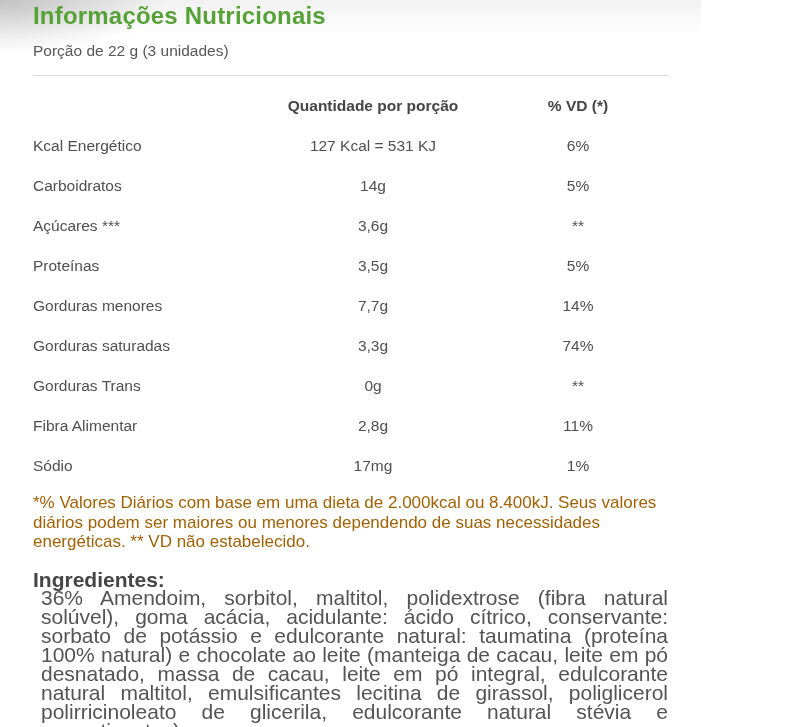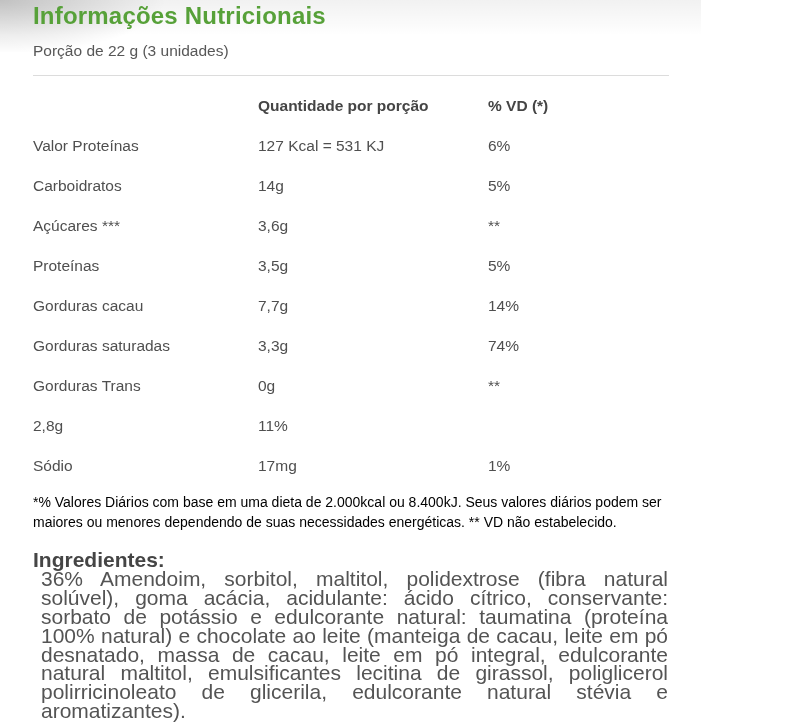--- a/index.html
+++ b/index.html
@@ -44,27 +44,27 @@
     height: 0;
   }
   .nutrition-table { margin: 10px 33px 0; }
   .row {
     display: grid;
     grid-template-columns: 1fr 230px 180px;
     height: 40px;
     align-items: center;
     font-size: 15.5px;
   }
-  .c-qty, .c-dv { }
+  .c-qty, .c-dv { text-align: center; }
   .header-row { font-weight: bold; color: #454545; }
   .footnote {
     margin: 7px 33px 0;
-    font-size: 14px;
+    font-size: 17px;
     line-height: 19.5px;
-    color: #000000;
+    color: #a16207;
   }
   .ingredients {
     margin: 19px 33px 0;
     font-size: 21px;
     line-height: 18.9px;
     color: #545454;
   }
   .ingredients-heading { font-weight: bold; color: #454545; }
   .ingredients-text { text-align: justify; margin-left: 8px; }
   .gluten {
@@ -94,21 +94,21 @@
   <hr class="divider">
 
   <div class="nutrition-table">
     <div class="row header-row">
       <div></div>
       <div class="c-qty">Quantidade por porção</div>
       <div class="c-dv">% VD (*)</div>
     </div>
     <div>
   <div class="row">
-    <div class="c-label">Valor Proteínas</div>
+    <div class="c-label">Kcal Energético</div>
     <div class="c-qty">127 Kcal = 531 KJ</div>
     <div class="c-dv">6%</div>
   </div>
 
   <div class="row">
     <div class="c-label">Carboidratos</div>
     <div class="c-qty">14g</div>
     <div class="c-dv">5%</div>
   </div>
 
@@ -118,38 +118,39 @@
     <div class="c-dv">**</div>
   </div>
 
   <div class="row">
     <div class="c-label">Proteínas</div>
     <div class="c-qty">3,5g</div>
     <div class="c-dv">5%</div>
   </div>
 
   <div class="row">
-    <div class="c-label">Gorduras cacau</div>
+    <div class="c-label">Gorduras menores</div>
     <div class="c-qty">7,7g</div>
     <div class="c-dv">14%</div>
   </div>
 
   <div class="row">
     <div class="c-label">Gorduras saturadas</div>
     <div class="c-qty">3,3g</div>
     <div class="c-dv">74%</div>
   </div>
 
   <div class="row">
     <div class="c-label">Gorduras Trans</div>
     <div class="c-qty">0g</div>
     <div class="c-dv">**</div>
   </div>
 
   <div class="row">
+    <div class="c-label">Fibra Alimentar</div>
     <div class="c-qty">2,8g</div>
     <div class="c-dv">11%</div>
   </div>
 
   <div class="row">
     <div class="c-label">Sódio</div>
     <div class="c-qty">17mg</div>
     <div class="c-dv">1%</div>
   </div>
 </div>

